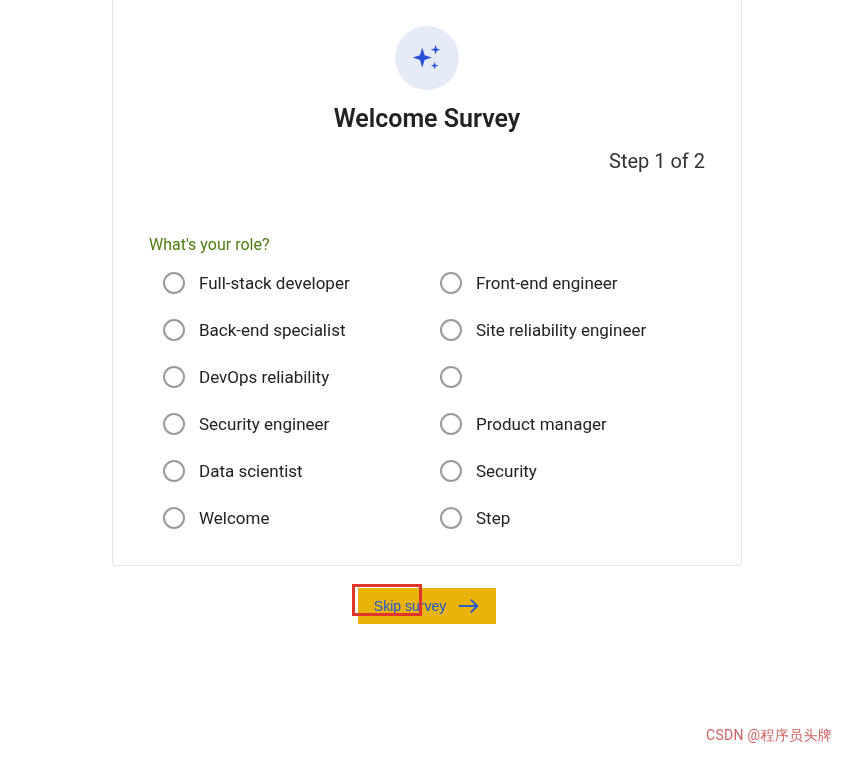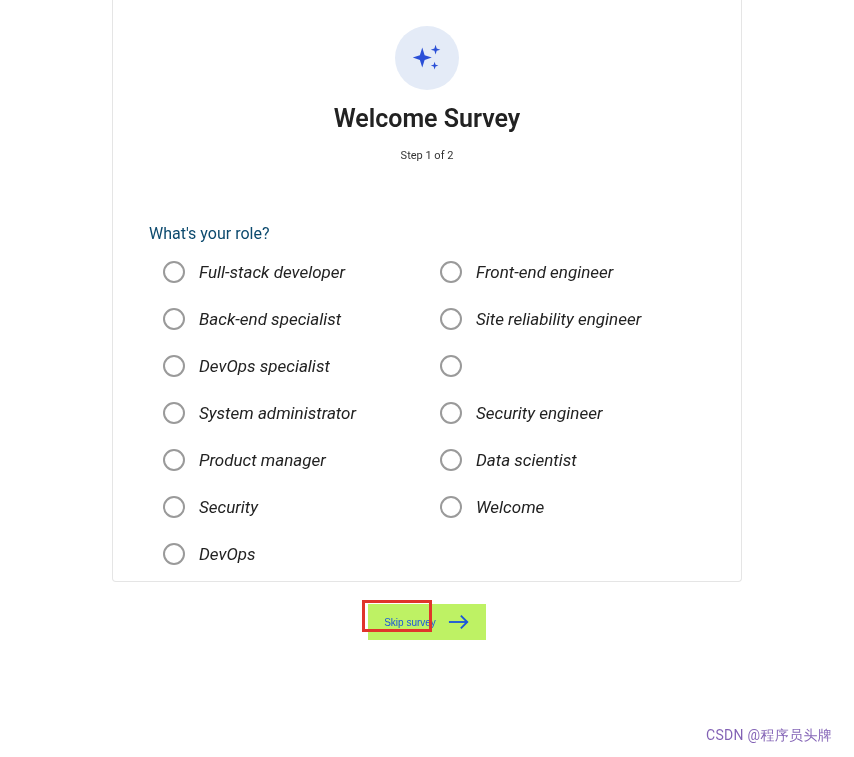--- a/index.html
+++ b/index.html
@@ -13,21 +13,21 @@
       width: 854px;
       height: 757px;
       position: relative;
     }
     .card {
       width: 630px;
       margin: 0 auto;
       border: 1px solid #e5e5e5;
       border-top: none;
       border-radius: 0 0 4px 4px;
-      padding: 20px 36px 16px 36px;
+      padding: 20px 36px 36px 36px;
       position: relative;
     }
     .icon-circle {
       width: 64px;
       height: 64px;
       background: #e4ebf7;
       border-radius: 50%;
       margin: 6px auto 14px auto;
       display: flex;
       align-items: center;
@@ -38,29 +38,29 @@
       height: 38px;
     }
     .title {
       font-size: 25px;
       font-weight: 600;
       text-align: center;
       color: #222;
       margin-bottom: 14px;
     }
     .step {
-      text-align: center;
-      font-size: 11px;
+      text-align: right;
+      font-size: 20px;
       color: #333;
       margin-bottom: 62px;
       margin-top: 16px;
     }
     .question {
       font-size: 16px;
-      color: #0c4a6e;
+      color: #4d7c0f;
       margin-bottom: 18px;
     }
     .options-grid {
       display: grid;
       grid-template-columns: 1fr 1fr;
       row-gap: 25px;
       column-gap: 12px;
       padding-left: 14px;
     }
     .radio-option {
@@ -72,33 +72,32 @@
       width: 22px;
       height: 22px;
       border: 2px solid #9a9a9a;
       border-radius: 50%;
       flex: 0 0 22px;
       margin-right: 14px;
     }
     .radio-label {
       font-size: 17px;
       color: #222;
-      font-style: italic;
     }
     .skip-wrap {
       text-align: center;
       margin-top: 22px;
     }
     .skip-btn {
       display: inline-flex;
       align-items: center;
       padding: 10px 16px;
-      background: #bef264;
+      background: #eab308;
       color: #1a56db;
-      font-size: 10px;
+      font-size: 14px;
       font-weight: 500;
       border: none;
       cursor: pointer;
       position: relative;
     }
     .skip-highlight {
       position: absolute;
       left: -6px;
       top: -4px;
       width: 70px;
@@ -109,21 +108,21 @@
     .arrow-svg {
       margin-left: 12px;
       width: 22px;
       height: 16px;
     }
     .watermark {
       position: absolute;
       right: 22px;
       bottom: 12px;
       font-size: 14px;
-      color: #4c1d95;
+      color: #b91c1c;
       opacity: 0.7;
       letter-spacing: 0.3px;
     }
   </style>
 </head>
 <body>
 
 <div class="card">
 
   <div class="icon-circle">
@@ -151,28 +150,24 @@
     <label class="radio-option">
       <span class="radio-circle"></span>
       <span class="radio-label">Back-end specialist</span>
     </label>
     <label class="radio-option">
       <span class="radio-circle"></span>
       <span class="radio-label">Site reliability engineer</span>
     </label>
     <label class="radio-option">
       <span class="radio-circle"></span>
-      <span class="radio-label">DevOps specialist</span>
-    </label>
-    <label class="radio-option">
-      <span class="radio-circle"></span>
-    </label>
-    <label class="radio-option">
-      <span class="radio-circle"></span>
-      <span class="radio-label">System administrator</span>
+      <span class="radio-label">DevOps reliability</span>
+    </label>
+    <label class="radio-option">
+      <span class="radio-circle"></span>
     </label>
     <label class="radio-option">
       <span class="radio-circle"></span>
       <span class="radio-label">Security engineer</span>
     </label>
     <label class="radio-option">
       <span class="radio-circle"></span>
       <span class="radio-label">Product manager</span>
     </label>
     <label class="radio-option">
@@ -182,21 +177,21 @@
     <label class="radio-option">
       <span class="radio-circle"></span>
       <span class="radio-label">Security</span>
     </label>
     <label class="radio-option">
       <span class="radio-circle"></span>
       <span class="radio-label">Welcome</span>
     </label>
     <label class="radio-option">
       <span class="radio-circle"></span>
-      <span class="radio-label">DevOps</span>
+      <span class="radio-label">Step</span>
     </label>
   </div>
 
 </div>
 
 <div class="skip-wrap">
   <button class="skip-btn">
     <span class="skip-highlight"></span>
     <span>Skip survey</span>
     <svg class="arrow-svg" viewBox="0 0 24 16" fill="none" stroke="#1a56db" stroke-width="2">

